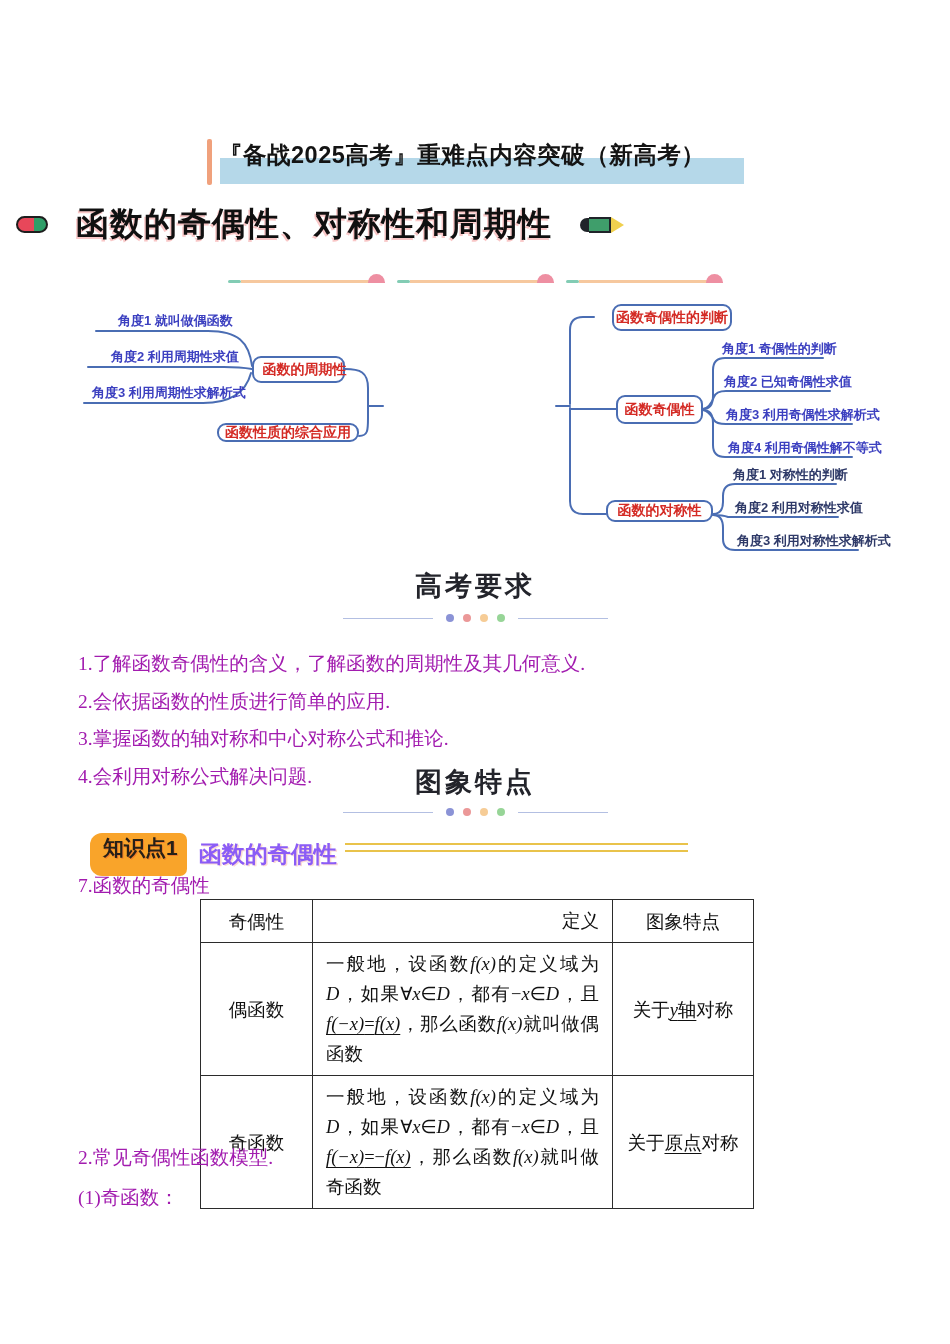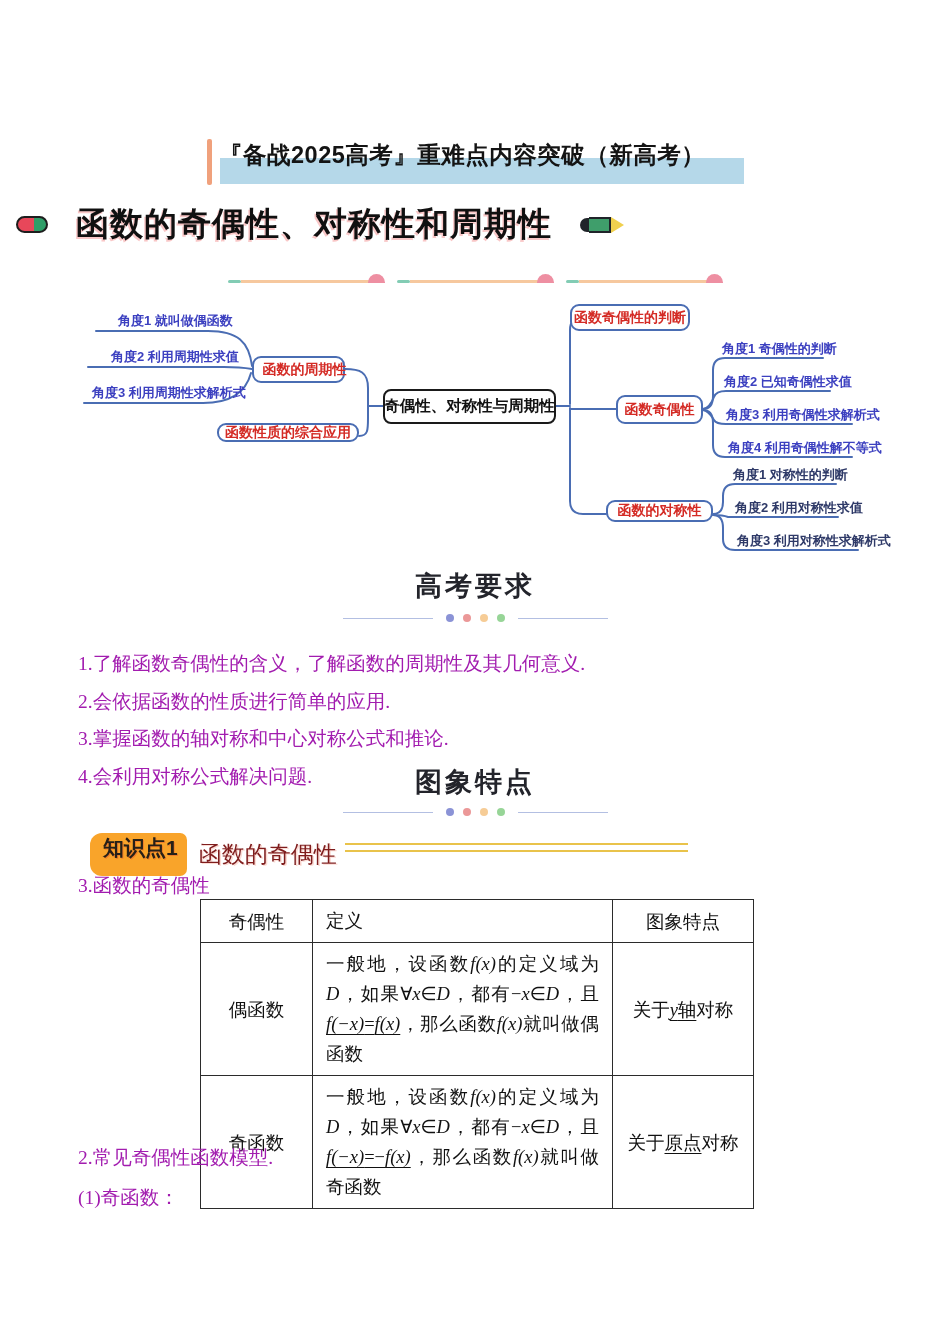--- a/index.html
+++ b/index.html
@@ -59,21 +59,21 @@
   
   .serif { font-family:"Liberation Serif", serif; font-size:19.5px; color:#a21caf; }
   .req-list { position:absolute; left:78px; top:645px; }
   .req-list .req-item { line-height:37.5px; white-space:nowrap; }
   
   .kp-row { position:absolute; left:90px; top:833px; display:flex; align-items:center; }
   .kp-badge { background:var(--highlight_orange,#f9a42a); border-radius:12px 7px 7px 12px;
     padding:1px 9px 14px 13px; }
   .kp-badge span { font-size:21px; font-weight:bold; color:#262018;
     text-shadow:1px 0.5px 0 rgba(220,60,40,0.35); }
-  .kp-title { margin-left:12px; font-size:23px; font-weight:normal; color:#7f1d1d;
+  .kp-title { margin-left:12px; font-size:23px; font-weight:bold; color:#8b5cf6;
     text-shadow:1.5px 1px 0 rgba(240,90,60,0.22); white-space:nowrap; }
   .kp-lines { position:absolute; left:345px; top:843px; width:343px; }
   .kp-lines .yline { height:2px; background:var(--divider_yellow,#e9c34b); }
   .kp-lines .yline + .yline { margin-top:5px; width:100%; }
   .kp-sub { position:absolute; left:78px; top:872px; }
   
   .parity-table { position:absolute; left:200px; top:899px; border-collapse:collapse;
     font-family:"Liberation Serif", serif; font-size:18.5px; color:#111; }
   .parity-table th, .parity-table td { border:1.4px solid #2b2b2b; }
   .parity-table th { font-weight:normal; height:29px; text-align:center; }
@@ -148,22 +148,21 @@
         <path d="M 713 215 Q 723 215, 723 228 V 239 Q 723 250, 735 250 H 858"></path>
       </g>
     </svg>
 
     <div class="mm-angle" style="left:118px; top:12px;">角度1 就叫做偶函数</div>
     <div class="mm-angle" style="left:111px; top:48px;">角度2 利用周期性求值</div>
     <div class="mm-angle" style="left:92px; top:84px;">角度3 利用周期性求解析式</div>
 
     <div class="mm-node" style="left:252px; top:56px; width:93px; height:27px;padding-left:12px;">函数的周期性</div>
     <div class="mm-node" style="left:217px; top:123px; width:142px; height:19px;">函数性质的综合应用</div>
-    <div class="mm-node mm-center" style="left:383px; top:89px; width:173px; height:35px;">奇偶性、对称性与周期性</div>
-    <div class="mm-node" style="left:570px; top:4px; width:120px; height:27px;">函数奇偶性的判断</div>
+    <div class="mm-node" style="left:612px; top:4px; width:120px; height:27px;">函数奇偶性的判断</div>
     <div class="mm-node" style="left:616px; top:95px; width:87px; height:29px;">函数奇偶性</div>
     <div class="mm-node" style="left:606px; top:200px; width:107px; height:22px;">函数的对称性</div>
 
     <div class="mm-angle" style="left:722px; top:40px;">角度1 奇偶性的判断</div>
     <div class="mm-angle" style="left:724px; top:73px;">角度2 已知奇偶性求值</div>
     <div class="mm-angle" style="left:726px; top:106px;">角度3 利用奇偶性求解析式</div>
     <div class="mm-angle" style="left:728px; top:139px;">角度4 利用奇偶性解不等式</div>
 
     <div class="mm-angle navy" style="left:733px; top:166px;">角度1 对称性的判断</div>
     <div class="mm-angle navy" style="left:735px; top:199px;">角度2 利用对称性求值</div>
@@ -204,27 +203,27 @@
   <div class="kp-row">
     <div class="kp-badge">
       <span>知识点1</span>
     </div>
     <div class="kp-title">函数的奇偶性</div>
   </div>
   <div class="kp-lines">
     <div class="yline"></div>
     <div class="yline"></div>
   </div>
-  <div class="kp-sub serif">3.函数的奇偶性</div>
+  <div class="kp-sub serif">7.函数的奇偶性</div>
 
   <table class="parity-table">
     <tbody>
         <tr>
       <th class="c-name">奇偶性</th>
-      <th class="c-def" style="text-align:left;">定义</th>
+      <th class="c-def" style="text-align:right;">定义</th>
       <th class="c-feat">图象特点</th>
     </tr>
     <tr class="row-even">
       <td class="c-name">偶函数</td>
       <td class="c-def"><span>一般地，设函数</span><span class="i">f(x)</span><span>的定义域为</span><span class="i">D</span><span>，如果∀</span><span class="i">x</span><span>∈</span><span class="i">D</span><span>，都有−</span><span class="i">x</span><span>∈</span><span class="i">D</span><span>，且</span><span class="i u">f(−x)</span><span class="u">=</span><span class="i u">f(x)</span><span>，那么函数</span><span class="i">f(x)</span><span>就叫做偶函数</span></td>
       <td class="c-feat"><span>关于</span><span class="i u">y</span><span class="u">轴</span><span>对称</span></td>
     </tr>
     <tr class="row-odd">
       <td class="c-name">奇函数</td>
       <td class="c-def"><span>一般地，设函数</span><span class="i">f(x)</span><span>的定义域为</span><span class="i">D</span><span>，如果∀</span><span class="i">x</span><span>∈</span><span class="i">D</span><span>，都有−</span><span class="i">x</span><span>∈</span><span class="i">D</span><span>，且</span><span class="i u">f(−x)</span><span class="u">=−</span><span class="i u">f(x)</span><span>，那么函数</span><span class="i">f(x)</span><span>就叫做奇函数</span></td>

